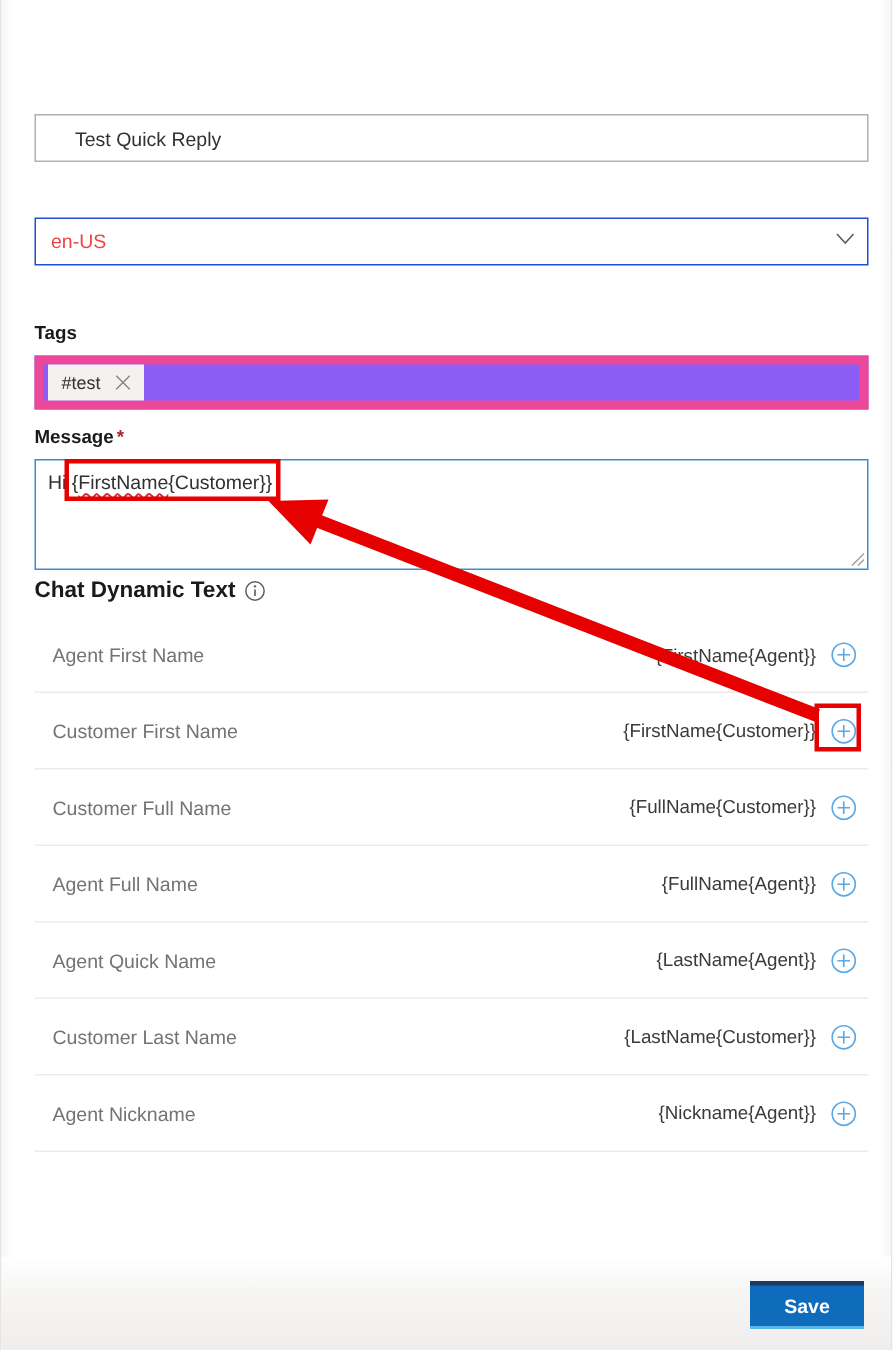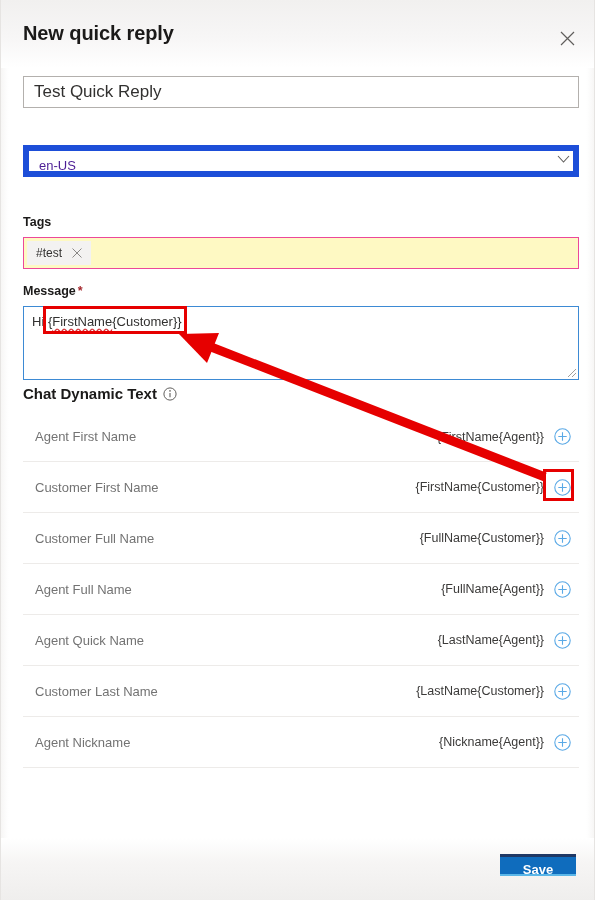--- a/index.html
+++ b/index.html
@@ -83,53 +83,53 @@
   }
   .req { color: #a4262c; font-weight: 700; margin-left: 2px; }
 
   .text-input {
     box-sizing: border-box;
     width: 556px;
     height: 32px;
     border: 1px solid #b3b0ad;
     background: #ffffff;
     font-family: "Liberation Sans", sans-serif;
-    font-size: 17px;
+    font-size: 13px;
     color: #323130;
-    padding: 0 10px;
+    padding: 0 26px;
     line-height: 30px;
     outline: none;
   }
 
   .select-wrap { position: relative; width: 556px; height: 32px; }
   .select-box {
     box-sizing: border-box;
     width: 556px;
     height: 32px;
-    border: 6px solid #1d4ed8;
+    border: 1px solid #1d4ed8;
     background: #ffffff;
     font-size: 13px;
-    color: #4c1d95;
+    color: #ef4444;
     padding: 0 32px 0 10px;
     line-height: 30px;
   }
   .chevron {
     position: absolute;
     right: 9px;
     top: 10px;
     pointer-events: none;
   }
 
   
   .tags-box {
     box-sizing: border-box;
     width: 556px;
     height: 32px;
-    border: 1px solid #ec4899;
-    background: #fef9c3;
+    border: 6px solid #ec4899;
+    background: #8b5cf6;
     display: flex;
     align-items: center;
     padding: 12px 3px;
   }
   .tag-chip {
     display: inline-flex;
     align-items: center;
     height: 24px;
     background: #f3f2f1;
     padding: 0 6px 0 9px;
@@ -236,21 +236,21 @@
   }
   .footer-inner {
     position: absolute;
     right: 18px;
     top: 16px;
     display: flex;
     gap: 10px;
   }
   .btn {
     box-sizing: border-box;
-    height: 20px;
+    height: 30px;
     min-width: 76px;
     font-family: "Liberation Sans", sans-serif;
     font-size: 13px;
     padding: 0 14px;
     cursor: pointer;
     line-height: 28px;
     text-align: center;
   }
   .btn-primary {
     background: #0f6cbd;
@@ -285,28 +285,20 @@
     z-index: 39;
   }
 </style>
 </head>
 <body>
 
 <div class="panel">
   <div class="panel-edge-left"></div>
   <div class="panel-edge-right"></div>
 
-  <div class="header">
-    <div class="header-title">New quick reply</div>
-    <div class="close-btn">
-      <svg width="15" height="15" viewBox="0 0 15 15">
-        <path d="M1 1 L14 14 M14 1 L1 14" stroke="#605e5c" stroke-width="1.2" fill="none"></path>
-      </svg>
-    </div>
-  </div>
 
   <div class="form-area">
 
     <div class="field" style="top:8px;">
       <input class="text-input" type="text" value="Test Quick Reply" style="">
     </div>
 
     <div class="field" style="top:77px;">
       <div class="select-wrap">
         <div class="select-box">en-US</div>

